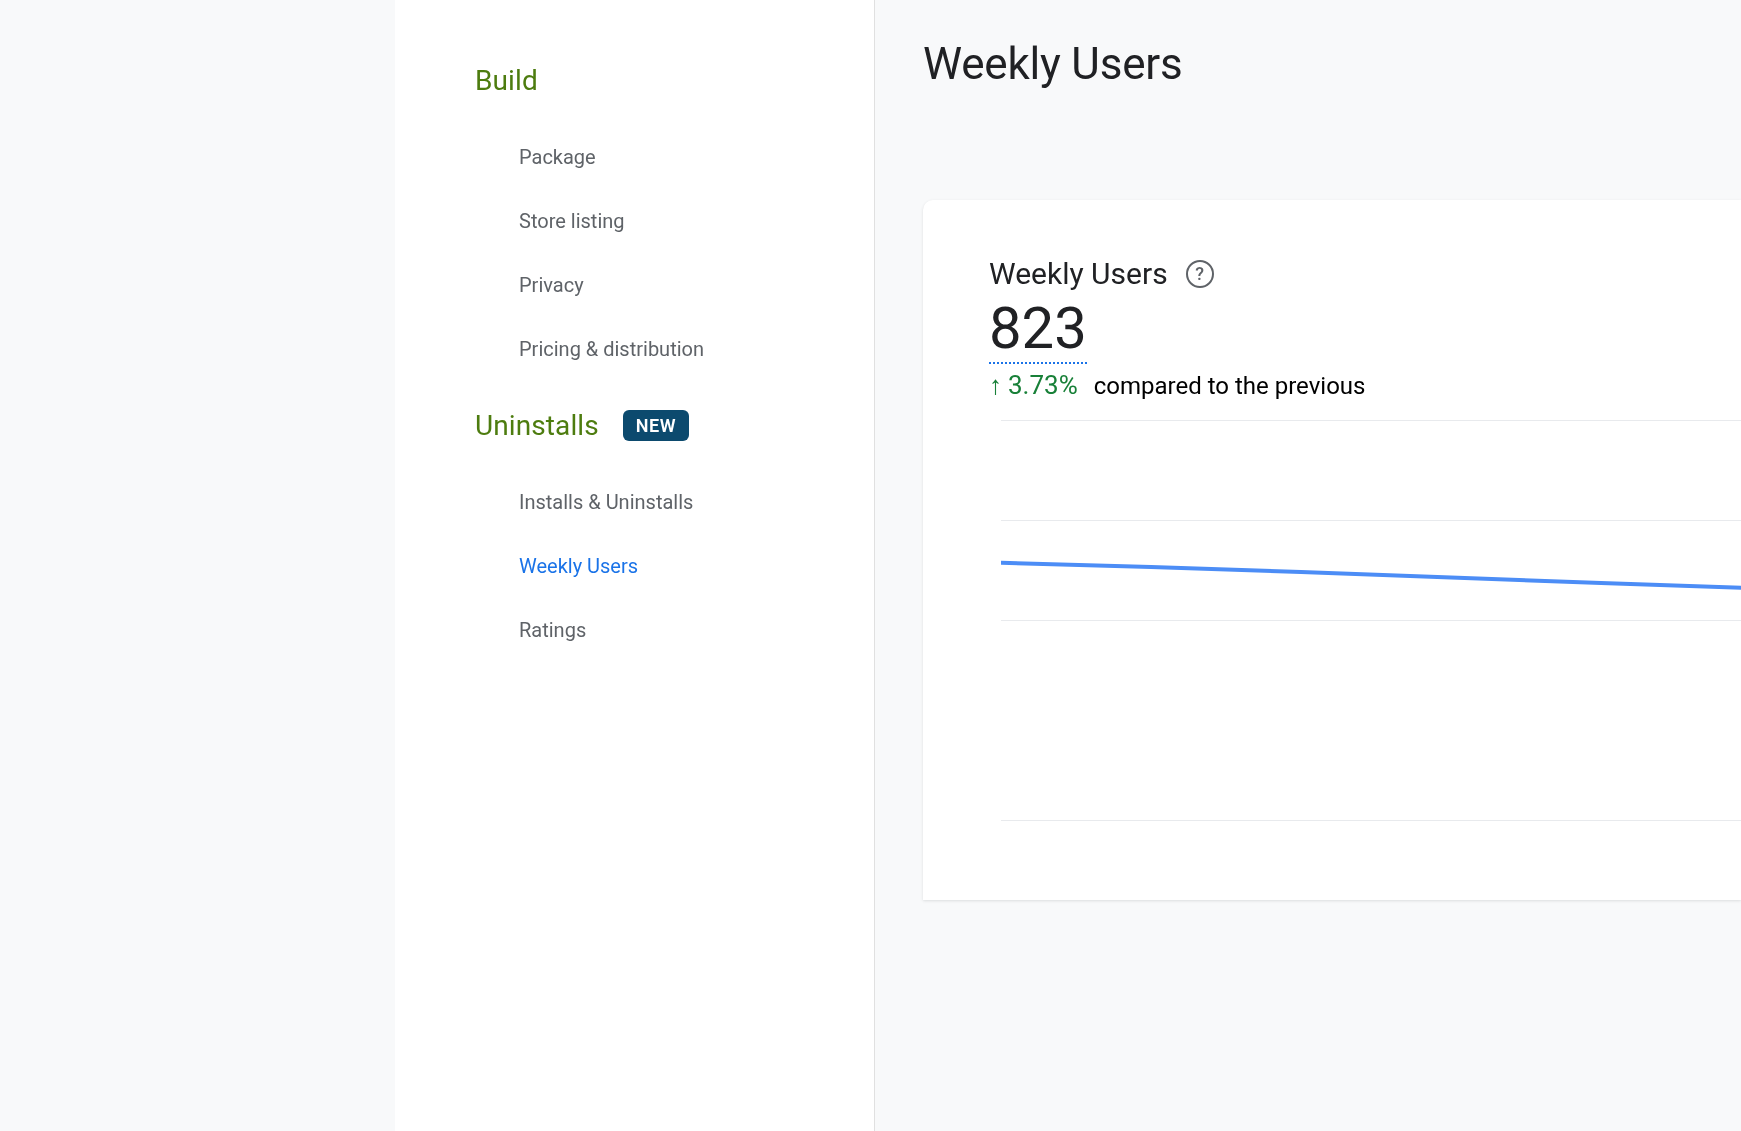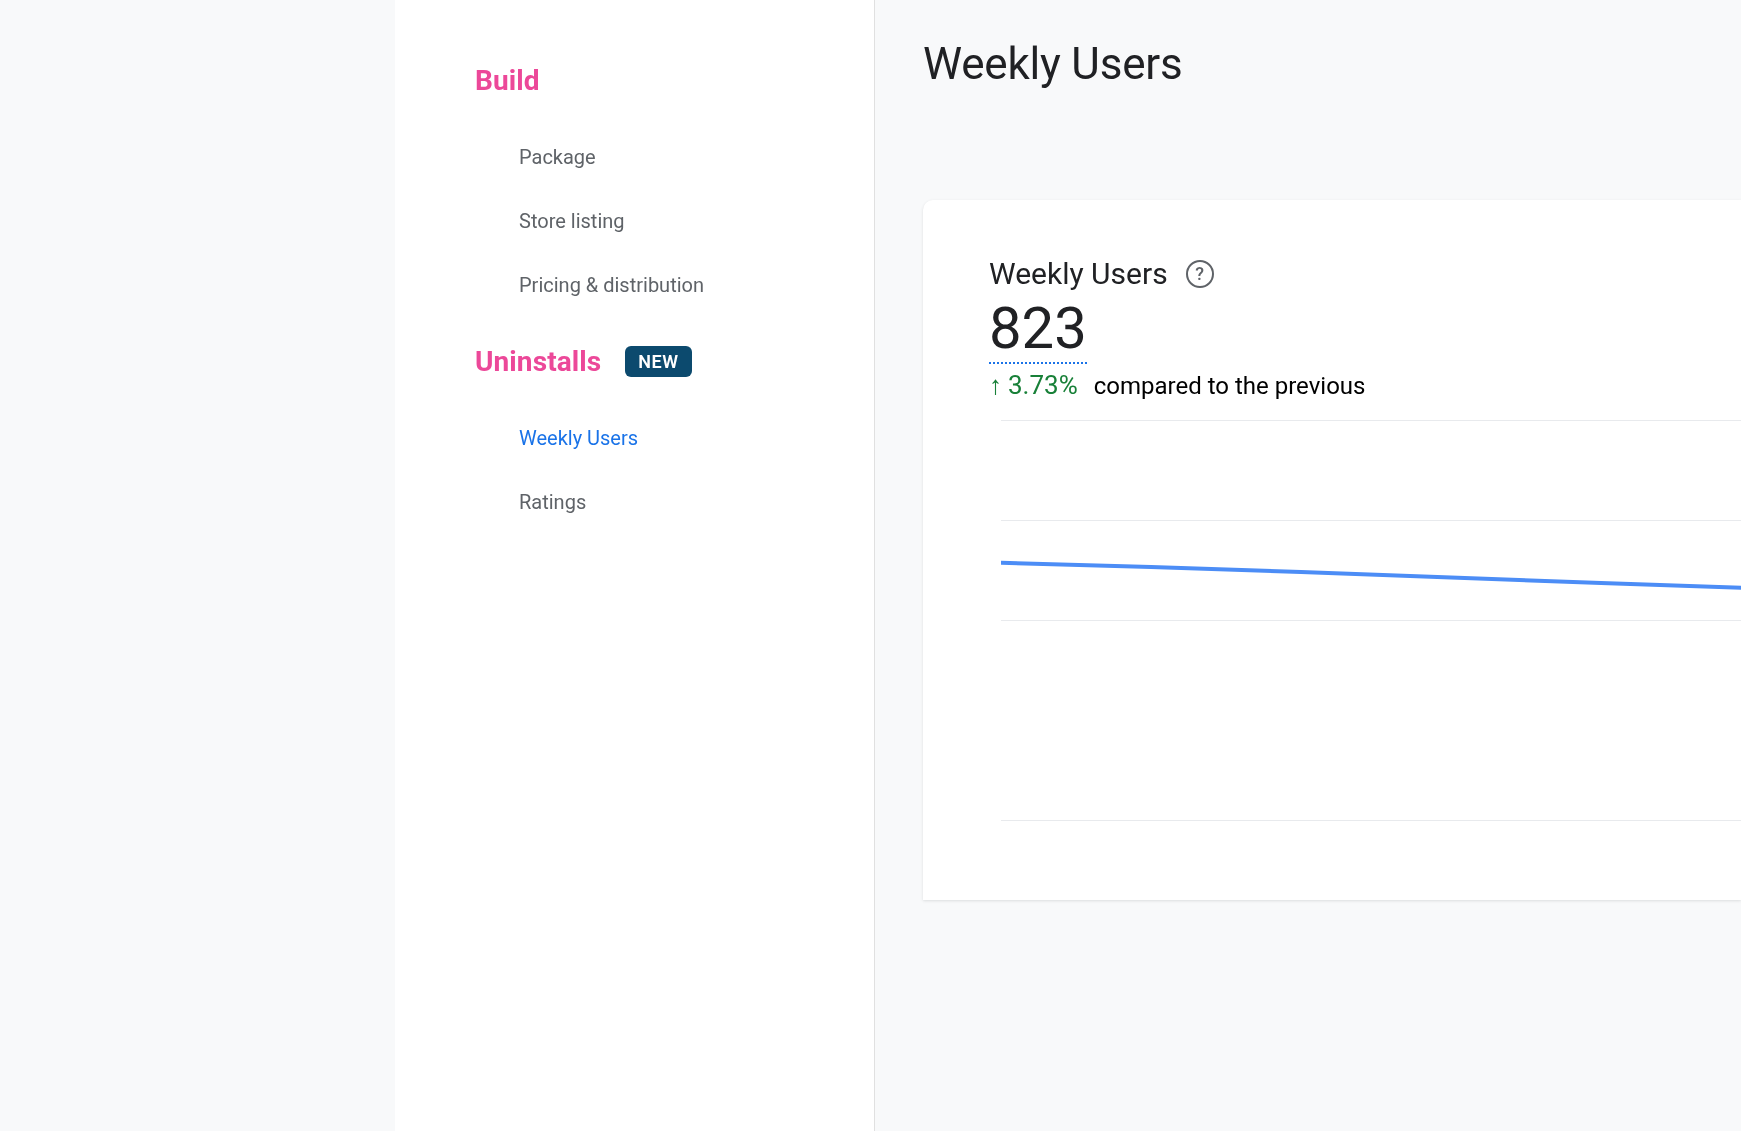--- a/index.html
+++ b/index.html
@@ -32,22 +32,22 @@
   }
   .section-header {
     display: flex;
     align-items: center;
     gap: 24px;
     margin-bottom: 28px;
     margin-top: 28px;
   }
   .section-title {
     font-size: 28px;
-    font-weight: 700;
-    color: #ec4899;
+    font-weight: 400;
+    color: #4d7c0f;
     letter-spacing: 0.1px;
   }
   .badge-new {
     background: #0c4a6e;
     color: #ffffff;
     font-size: 18px;
     font-weight: 600;
     padding: 5px 13px;
     border-radius: 6px;
     letter-spacing: 0.5px;
@@ -173,28 +173,34 @@
       <span class="section-title">Build</span>
     </div>
 
     <div class="nav-item">
       <span>Package</span>
     </div>
     <div class="nav-item">
       <span>Store listing</span>
     </div>
     <div class="nav-item">
+      <span>Privacy</span>
+    </div>
+    <div class="nav-item">
       <span>Pricing &amp; distribution</span>
     </div>
 
     <div class="section-header">
       <span class="section-title">Uninstalls</span>
       <span class="badge-new">NEW</span>
     </div>
 
+    <div class="nav-item">
+      <span>Installs &amp; Uninstalls</span>
+    </div>
     <div class="nav-item selected">
       <span>Weekly Users</span>
     </div>
     <div class="nav-item">
       <span>Ratings</span>
     </div>
 
   </nav>
 
   <main class="main">

